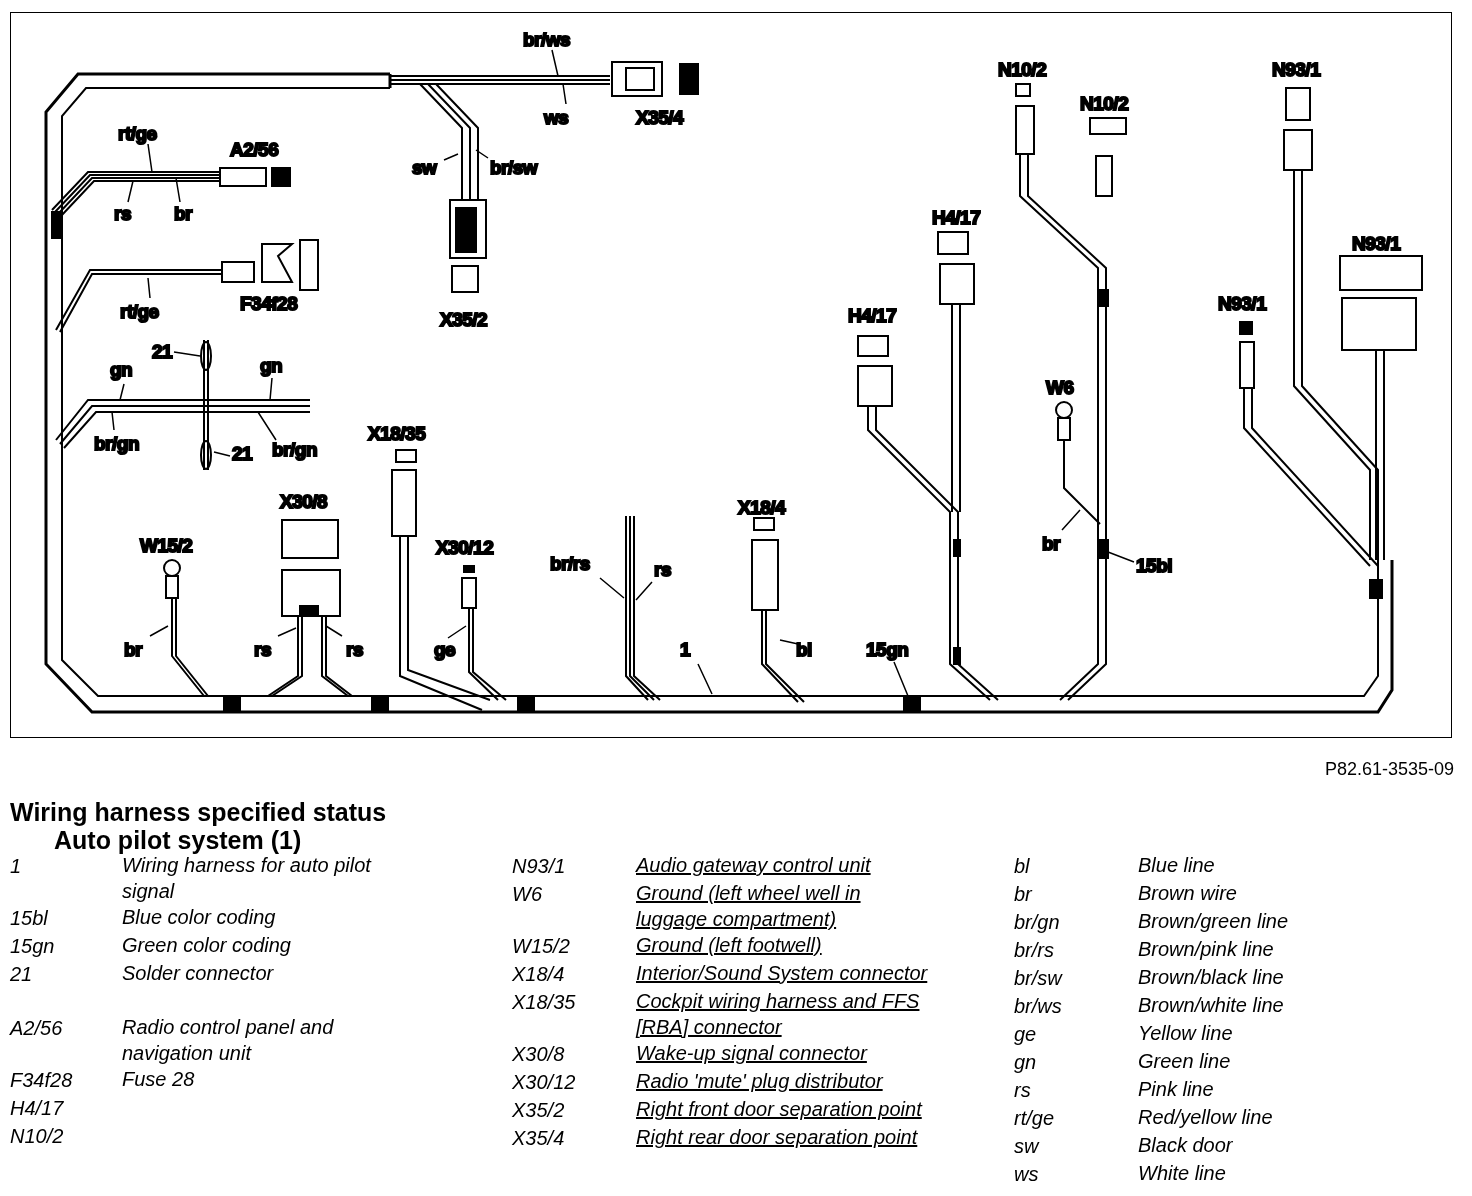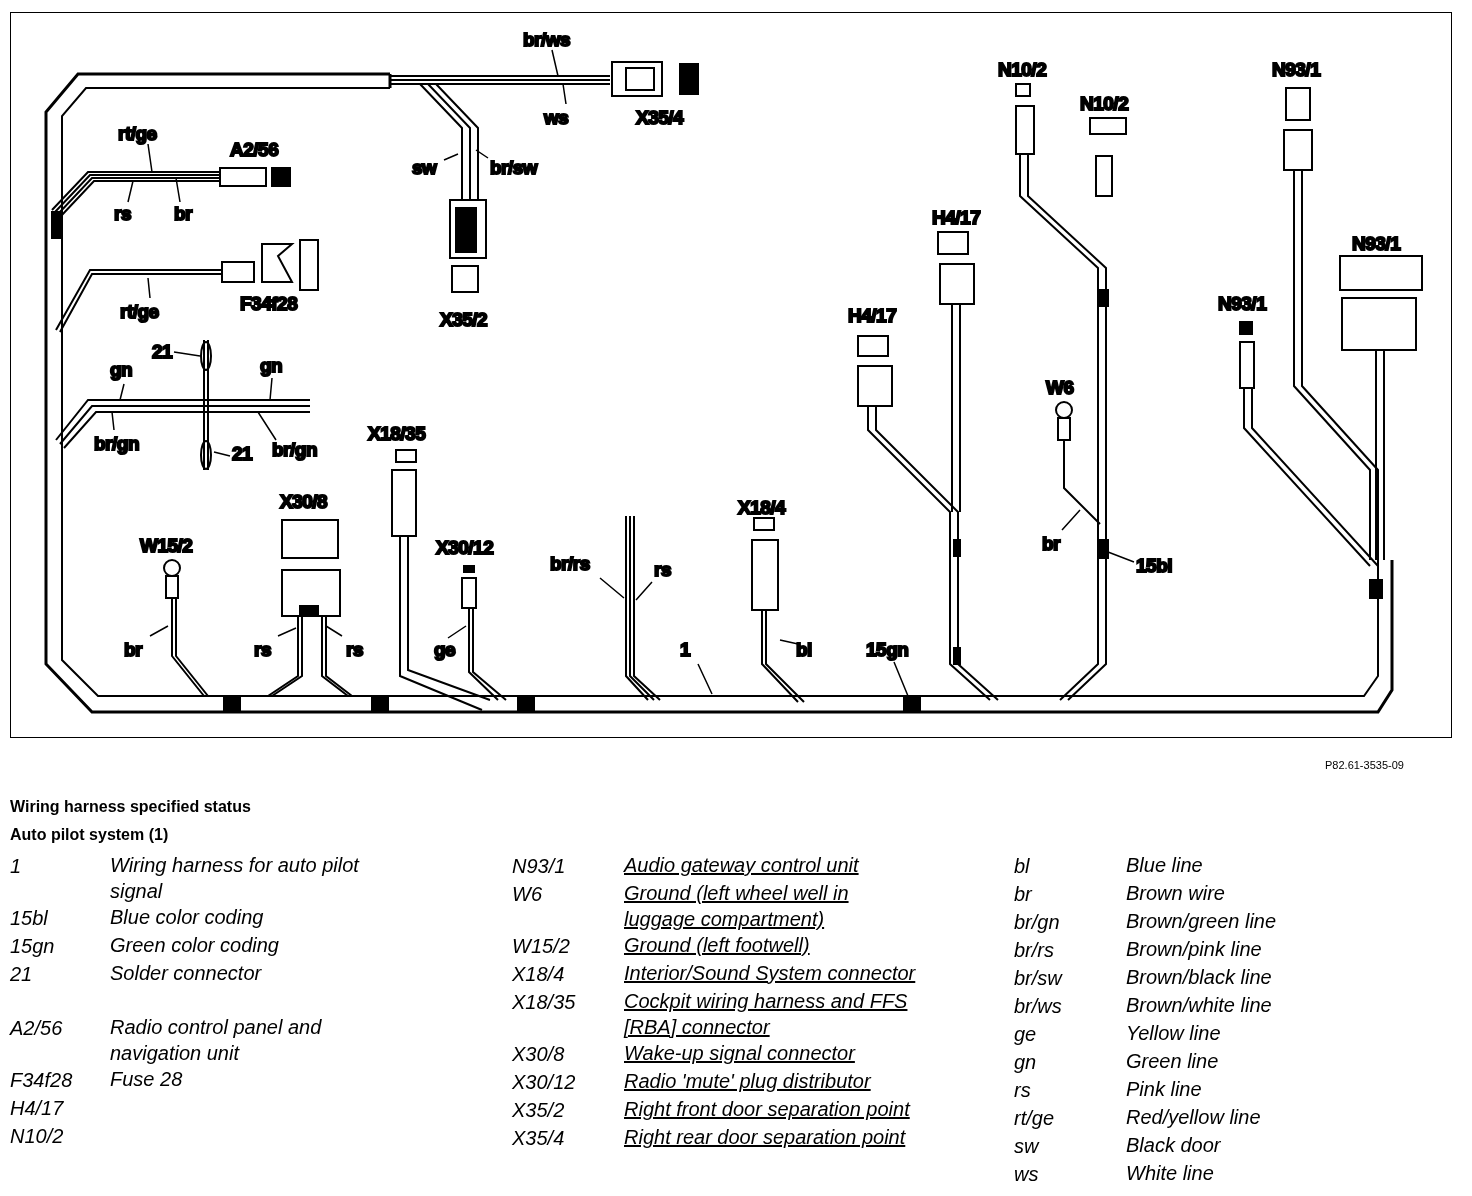--- a/index.html
+++ b/index.html
@@ -1,25 +1,25 @@
 <!DOCTYPE html>
 <html><head>
 <meta charset="utf-8">
 <style>
   html, body { margin:0; padding:0; background:#ffffff; }
   body { width:1472px; height:1196px; position:relative; overflow:hidden; font-family:"Liberation Sans", sans-serif; color:#000; }
   #diagram-frame { position:absolute; left:10px; top:12px; width:1442px; height:726px; border:1px solid #000; box-sizing:border-box; }
   #diagram-svg { position:absolute; left:0; top:0; }
   .lbl { font-family:"Liberation Sans", sans-serif; font-weight:bold; font-size:19px; fill:#000; letter-spacing:-0.5px; }
-  .ref { position:absolute; left:1325px; top:759px; font-size:11px; }
-  .legend-title { position:absolute; left:10px; font-weight:bold; font-size:16px; }
+  .ref { position:absolute; left:1325px; top:759px; font-size:18px; }
+  .legend-title { position:absolute; left:10px; font-weight:bold; font-size:25px; }
   .col { position:absolute; top:852px; font-style:italic; font-size:20px; line-height:28px; }
   .row { display:flex; }
   .code { flex:0 0 auto; }
-  .desc { flex:0 0 auto; }
+  .desc { flex:0 0 auto;margin-left:12px; }
   .c1 .code { width:100px; } .c1 .desc { width:320px; }
   .c2 .code { width:112px; } .c2 .desc { width:340px;text-decoration:underline; }
   .c3 .code { width:112px; } .c3 .desc { width:200px; }
   .desc .l2 { display:block; line-height:26px; }
 </style>
 </head>
 <body>
 
 <div id="diagram-frame"></div>
 
@@ -189,21 +189,21 @@
   </g>
 
   <g stroke-width="1.5">
     <path d="M552,50 L558,76 M566,104 L563,84 M458,154 L444,160 M476,150 L488,158 M148,144 L152,172 M128,202 L133,181 M176,178 L180,202 M148,278 L150,298 M174,352 L200,356 M124,384 L120,400 M272,378 L270,400 M112,412 L114,430 M258,412 L276,440 M214,452 L230,456 M150,636 L168,626 M278,636 L296,628 M342,636 L326,626 M448,638 L466,626 M600,578 L624,598 M652,582 L636,600 M698,664 L712,694 M780,640 L798,644 M894,662 L908,696 M1062,530 L1080,510 M1108,552 L1134,562"></path>
   </g>
 </svg>
 
 <div class="ref">P82.61-3535-09</div>
 
 <div class="legend-title" style="top:798px;">Wiring harness specified status</div>
-<div class="legend-title" style="top:826px;">Auto pilot system (1)</div>
+<div class="legend-title" style="top:826px;margin-left:44px;">Auto pilot system (1)</div>
 
 <div class="col c1" style="left:10px;" id="col1">
     <div class="row">
       <span class="code">1</span>
       <span class="desc">
         <span class="l2">Wiring harness for auto pilot</span>
         <span class="l2">signal</span>
       </span>
     </div>
     <div class="row">

